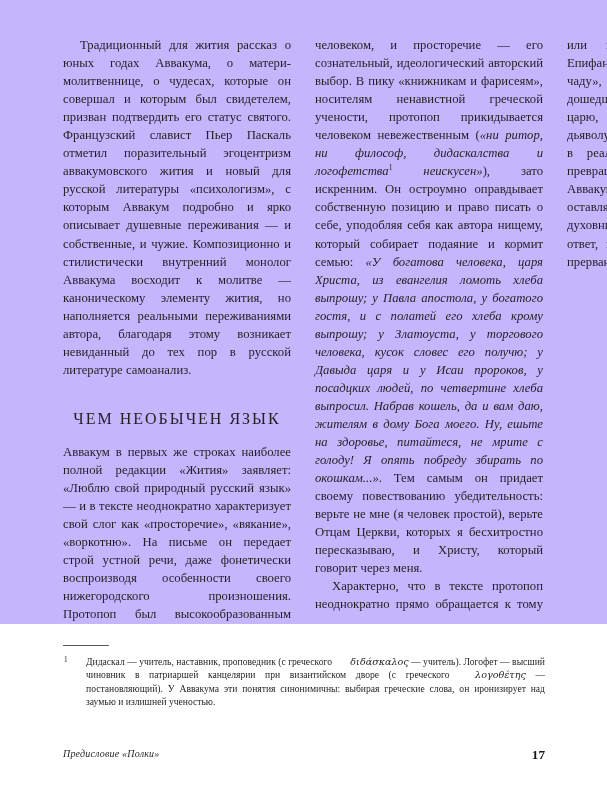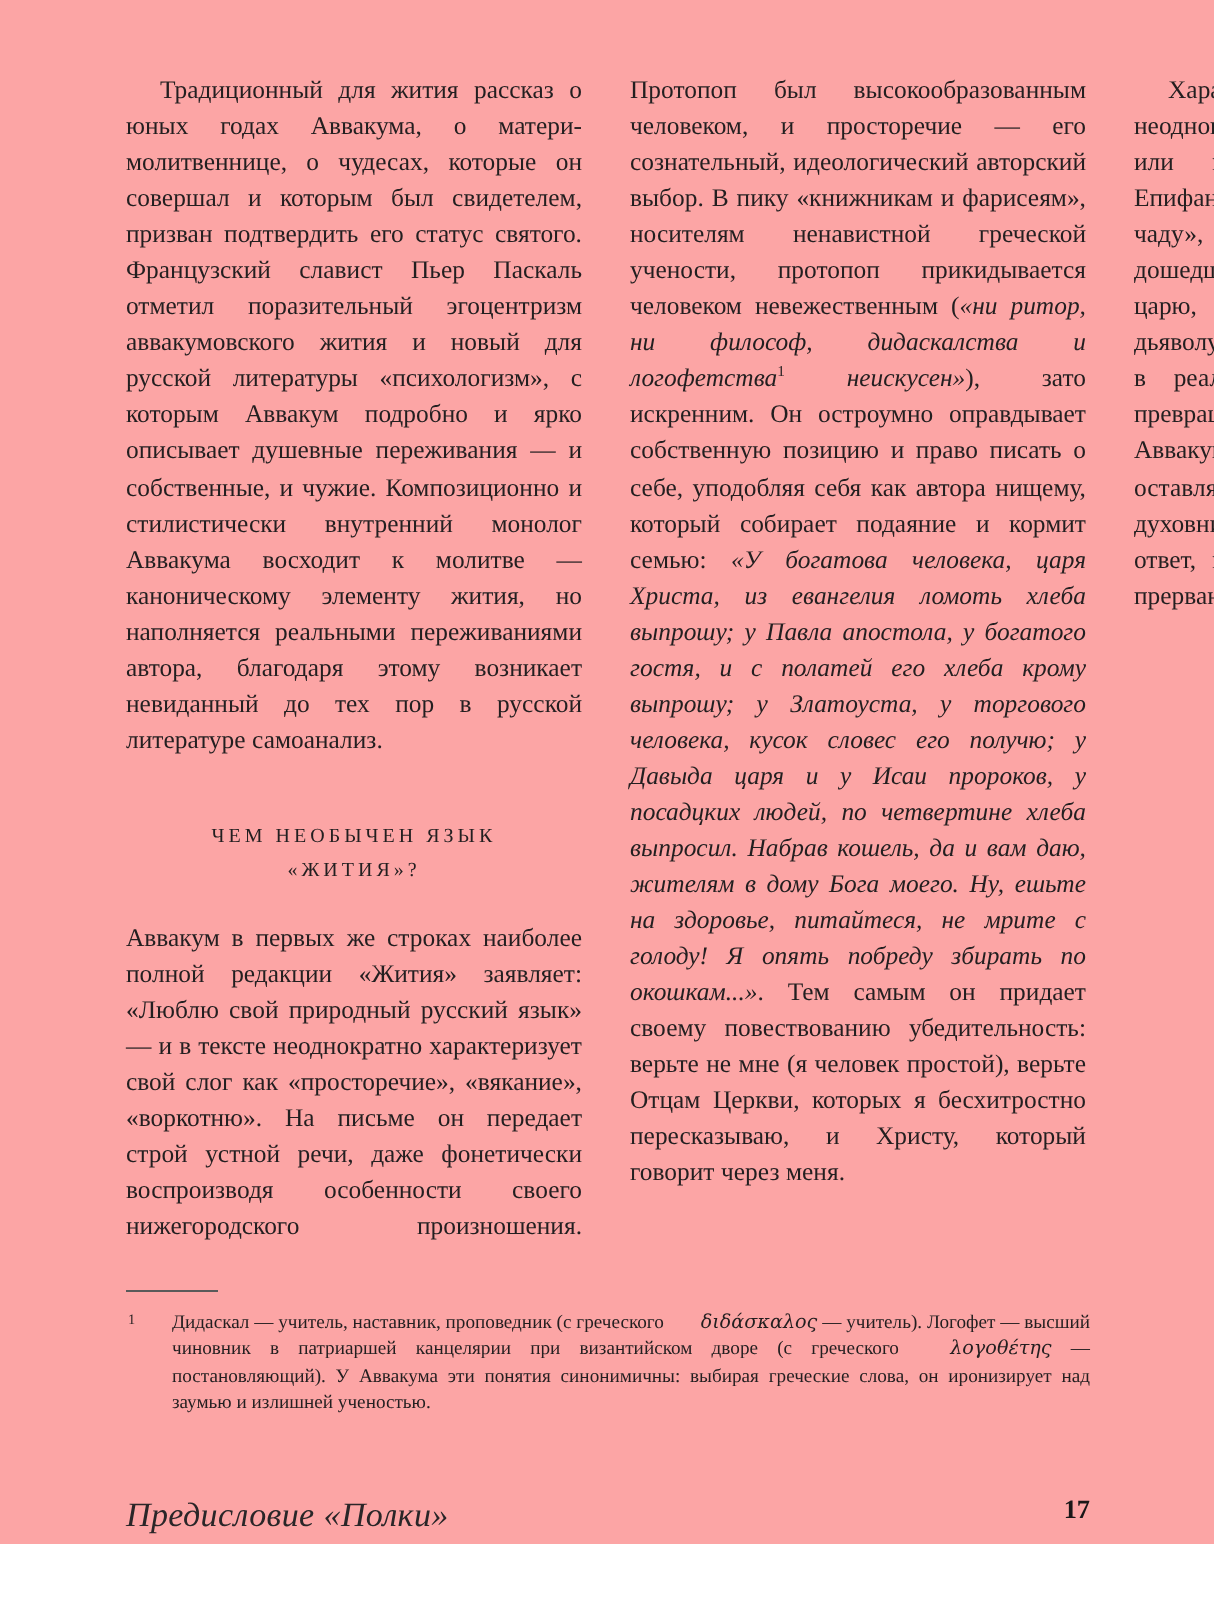--- a/index.html
+++ b/index.html
@@ -12,22 +12,22 @@
     height: 800px;
     position: relative;
     overflow: hidden;
     font-family: "Liberation Serif", "DejaVu Serif", serif;
     color: #231f20;
   }
   .page {
     position: absolute;
     left: 0; top: 0;
     width: 607px;
-    height: 772px;
-    background: #fca5a5;
+    height: 624px;
+    background: #c4b5fd;
   }
   .content {
     position: absolute;
     left: 63px;
     top: 36px;
     width: 480px;
     height: 590px;
   }
   .columns {
     column-count: 2;
@@ -44,21 +44,21 @@
     letter-spacing: 0.01px;
     hyphens: manual;
     word-spacing: 0.1px;
   }
   p.body-par.no-indent {
     text-indent: 0;
   }
   h2.section-heading {
     margin: 0;
     padding: 31px 0 16px 0;
-    font-size: 10px;
+    font-size: 16px;
     font-weight: normal;
     text-align: center;
     letter-spacing: 2.0px;
     line-height: 17px;
     text-transform: uppercase;
     color: #231f20;
   }
   h2.section-heading .hl {
     display: block;
   }
@@ -110,21 +110,21 @@
     left: 63px;
     top: 748px;
     width: 482px;
     height: 20px;
   }
   .running-head {
     position: absolute;
     left: 0;
     top: 0;
     font-style: italic;
-    font-size: 17px;
+    font-size: 10px;
     letter-spacing: 0.2px;
     color: #2a2628;
     white-space: nowrap;
   }
   .page-number {
     position: absolute;
     left: 0;
     top: -1px;
     width: 482px;
     text-align: right;
@@ -138,21 +138,20 @@
 
 <div class="page">
 
   <div class="content">
     <div class="columns">
 
       <p class="body-par">Традиционный для жития рассказ о юных годах Аввакума, о матери-молитвеннице, о чудесах, которые он совершал и которым был свидетелем, призван подтвердить его статус святого. Французский славист Пьер Паскаль отметил поразительный эгоцентризм аввакумовского жития и новый для русской литературы «психологизм», с которым Аввакум подробно и ярко описывает душевные переживания — и собственные, и чужие. Композиционно и стилистически внутренний монолог Аввакума восходит к молитве — каноническому элементу жития, но наполняется реальными переживаниями автора, благодаря этому возникает невиданный до тех пор в русской литературе самоанализ.</p>
 
       <h2 class="section-heading">
         <span class="hl">Чем необычен язык</span>
-        <span class="hl">«Жития»?</span>
       </h2>
 
       <p class="body-par no-indent"><span>Аввакум в первых же строках наиболее полной редакции «Жития» заявляет: «Люблю свой природный русский язык» — и в тексте неоднократно характеризует свой слог как «просторечие», «вякание», «воркотню». На письме он передает строй устной речи, даже фонетически воспроизводя особенности своего нижегородского произношения. Протопоп был высокообразованным человеком, и просторечие — его сознательный, идеологический авторский выбор. В пику «книжникам и фарисеям», носителям ненавистной греческой учености, протопоп прикидывается человеком </span><span>невежественным (</span><span class="ital">«ни ритор, ни философ, дидаскалства и логофетства</span><sup class="fn-ref">1</sup><span class="ital"> неискусен»</span><span>), зато искренним. Он остроумно оправдывает собственную позицию и право писать о себе, уподобляя себя как автора нищему, который собирает подаяние и кормит семью: </span><span class="ital">«У богатова человека, царя Христа, из евангелия ломоть хлеба выпрошу; у Павла апостола, у богатого гостя, и с полатей его хлеба крому выпрошу; у Златоуста, у торгового человека, кусок словес его получю; у Давыда царя и у Исаи пророков, у посадцких людей, по четвертине хлеба выпросил. Набрав кошель, да и вам даю, жителям в дому Бога моего. Ну, ешьте на здоровье, питайтеся, не мрите с голоду! Я опять побреду збирать по окошкам...»</span><span>. Тем самым он придает своему повествованию убедительность: верьте не мне (я человек простой), верьте Отцам Церкви, которых я бесхитростно пересказываю, и Христу, который говорит через меня.</span></p>
 
       <p class="body-par">Характерно, что в тексте протопоп неоднократно прямо обращается к тому или иному читателю: к старцу Епифанию, к некоему «возлюбленному чаду», которому предназначался дошедший до нас автограф, а также к царю, к никонианам или к самому дьяволу. Это публицистическая полемика в реальном времени. Иногда текст превращается в настоящий диалог: Аввакум задает вопрос Епифанию и оставляет чистое место, куда его духовник и редактор вписывает свой ответ, после чего Аввакум продолжает прерванный рассказ.</p>
 
     </div>
   </div>
 
   <div class="footnote-area">

